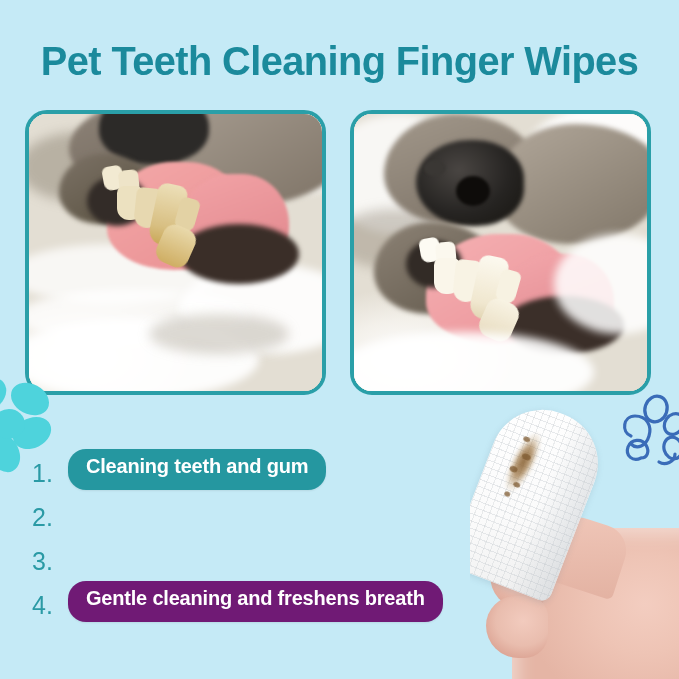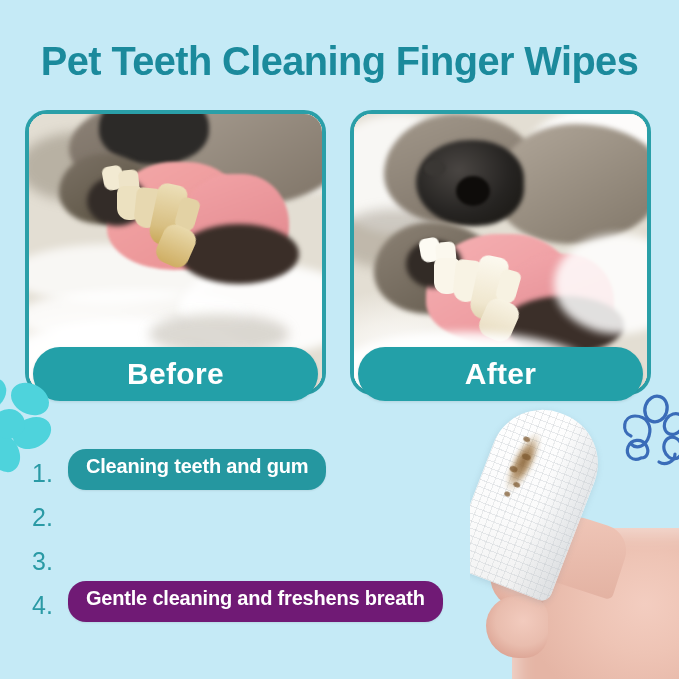--- a/index.html
+++ b/index.html
@@ -338,23 +338,20 @@
       <div class="tooth" style="left:106px; top:74px; width:26px; height:40px; background:#e7d8b0; border-radius:7px 7px 14px 14px; transform:rotate(6deg);"></div>
       <div class="tooth" style="left:124px; top:70px; width:30px; height:62px; background:linear-gradient(180deg,#ecdfb8 0%,#d8bf82 70%,#c9a857 100%); border-radius:10px 10px 16px 16px; transform:rotate(12deg);"></div>
       <div class="tooth" style="left:148px; top:84px; width:20px; height:34px; background:#e3d2a4; border-radius:6px 6px 10px 10px; transform:rotate(16deg);"></div>
       <div class="tooth" style="left:130px; top:112px; width:34px; height:40px; background:linear-gradient(180deg,#e9d9ab,#cfae63); border-radius:12px; transform:rotate(24deg);"></div>
 
       <div class="cloth-fold" style="left:-20px; top:205px; width:250px; height:80px; background:rgba(255,255,255,0.92);"></div>
       <div class="cloth-shadow" style="left:120px; top:200px; width:140px; height:40px; background:rgba(140,128,110,0.30);"></div>
     </div>
   </div>
 
-  <div class="banner banner-left">
-    <span>Before</span>
-  </div>
 
   <div class="card card-right">
     <div class="photo">
       <div class="bg-cloth"></div>
 
       <div class="cloth-fold" style="left:-30px; top:0px;  width:150px; height:120px;"></div>
       <div class="cloth-fold" style="left:170px; top:-10px; width:170px; height:110px; background:rgba(255,255,255,0.9);"></div>
       <div class="cloth-shadow" style="left:-20px; top:95px; width:120px; height:60px; background:rgba(125,115,98,0.35);"></div>
 
       <div class="fur" style="left:30px; top:0px;  width:150px; height:110px; background:linear-gradient(160deg,#a2988b,#7a7064);"></div>
@@ -375,23 +372,20 @@
       <div class="tooth" style="left:100px; top:146px; width:26px; height:42px; background:#f8f3e4; border-radius:7px 7px 14px 14px; transform:rotate(6deg);"></div>
       <div class="tooth" style="left:120px; top:142px; width:30px; height:64px; background:linear-gradient(180deg,#fcf9ef 0%,#f0e7cf 75%,#e2d5b4 100%); border-radius:10px 10px 16px 16px; transform:rotate(12deg);"></div>
       <div class="tooth" style="left:144px; top:156px; width:20px; height:34px; background:#f7f2e2; border-radius:6px 6px 10px 10px; transform:rotate(16deg);"></div>
       <div class="tooth" style="left:128px; top:186px; width:34px; height:40px; background:linear-gradient(180deg,#f8f3e3,#e8dcc0); border-radius:12px; transform:rotate(24deg);"></div>
 
       <div class="cloth-fold" style="left:-20px; top:218px; width:260px; height:80px; background:rgba(255,255,255,0.92);"></div>
       <div class="cloth-fold" style="left:200px; top:120px; width:130px; height:100px; background:rgba(255,255,255,0.85);"></div>
     </div>
   </div>
 
-  <div class="banner banner-right">
-    <span>After</span>
-  </div>
 
   <div class="flower">
     <div class="petal" style="left:2px;  top:2px;  transform:rotate(-38deg);"></div>
     <div class="petal" style="left:44px; top:6px;  transform:rotate(28deg);"></div>
     <div class="petal" style="left:-4px; top:36px; transform:rotate(8deg);"></div>
     <div class="petal" style="left:46px; top:40px; transform:rotate(-26deg);"></div>
     <div class="petal" style="left:18px; top:60px; transform:rotate(64deg);"></div>
     <div class="flower-core"></div>
   </div>
 

